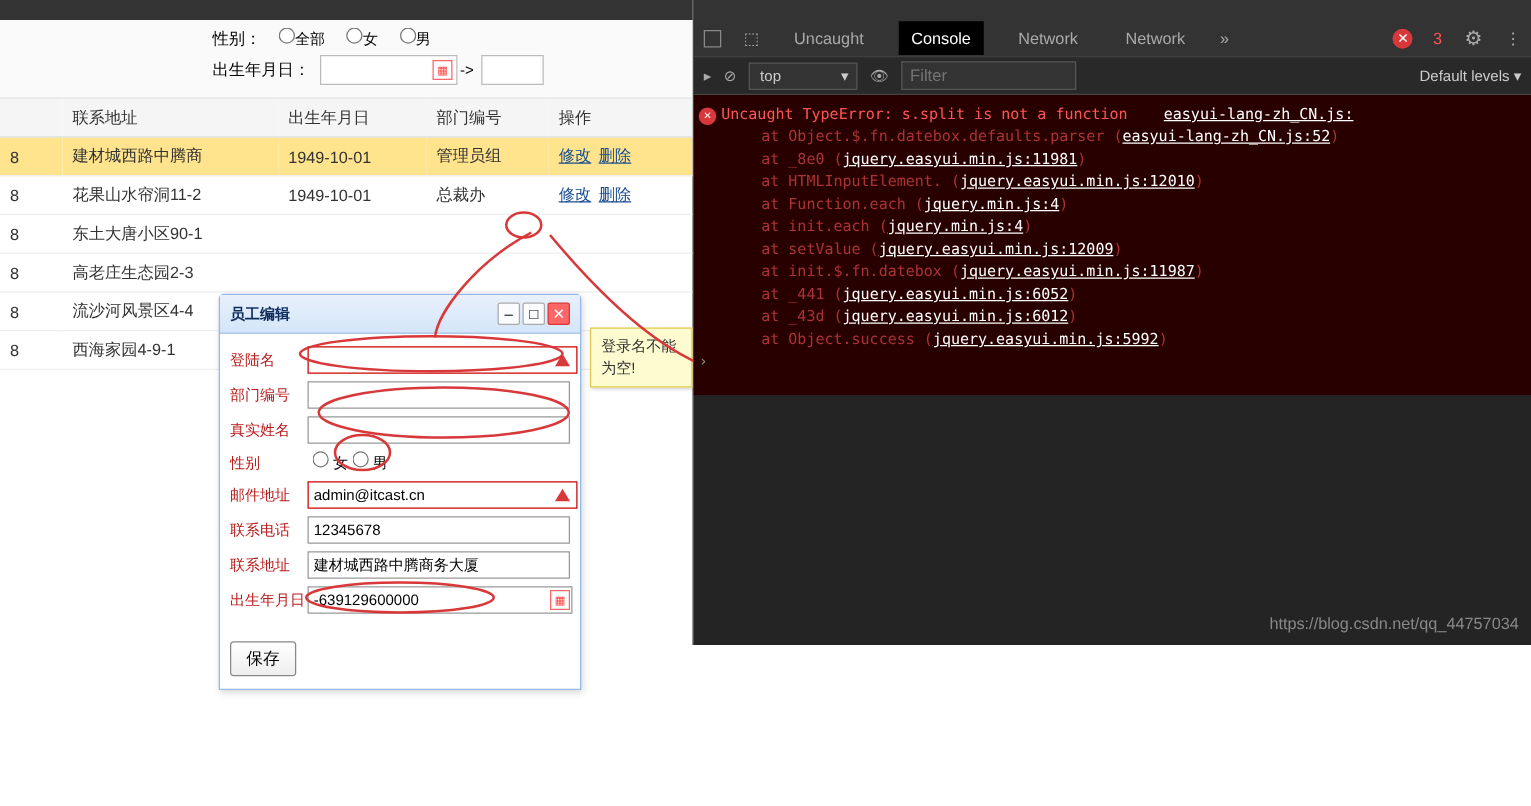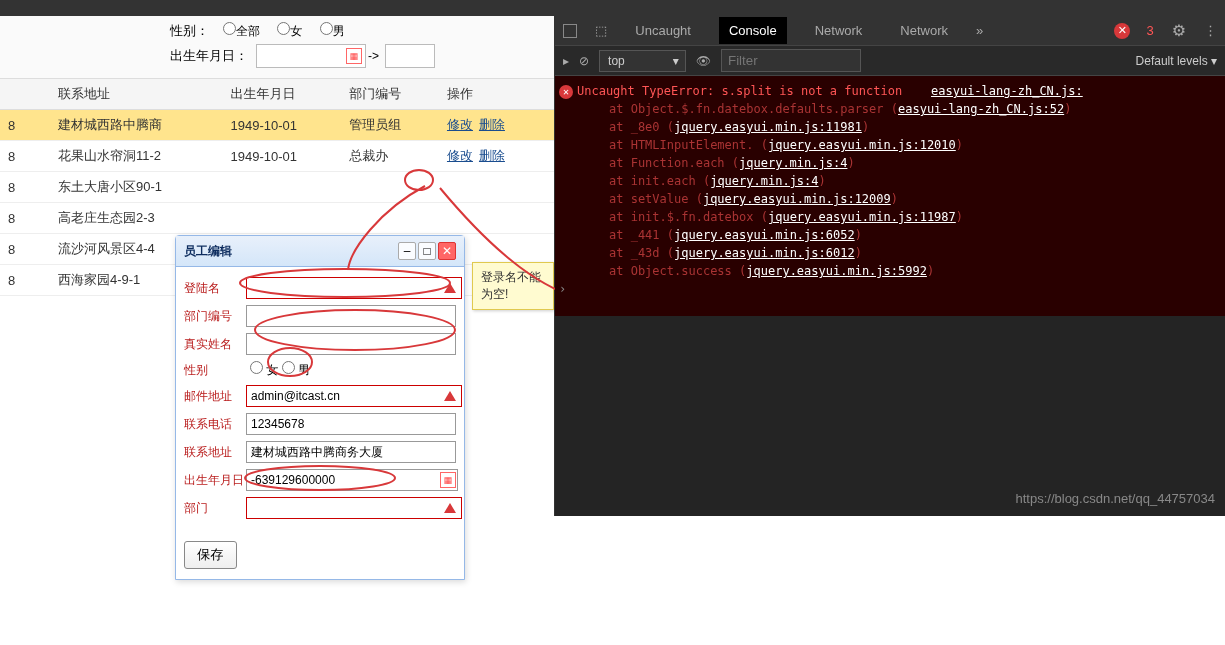--- a/index.html
+++ b/index.html
@@ -200,25 +200,20 @@
             <input class="form-input" value="12345678" style="">
           </div>
         <div class="form-row">
             <span class="form-label">联系地址</span>
             <input class="form-input" value="建材城西路中腾商务大厦" style="">
           </div>
         <div class="form-row">
             <span class="form-label">出生年月日</span>
             <input class="form-input" value="-639129600000" style="">
             <span class="cal-icon" style="margin-left:-18px">▦</span>
-          </div>
-        <div class="form-row">
-            <span class="form-label">部门</span>
-            <input class="form-input invalid" style="">
-            <span class="warn-icon"></span>
           </div>
       </div>
       <div class="dialog-footer">
         <button class="save-btn">保存</button>
       </div>
     </div>
 
     <div class="tooltip">登录名不能为空!</div>
 
     <svg class="annotation" width="1225" height="645">

